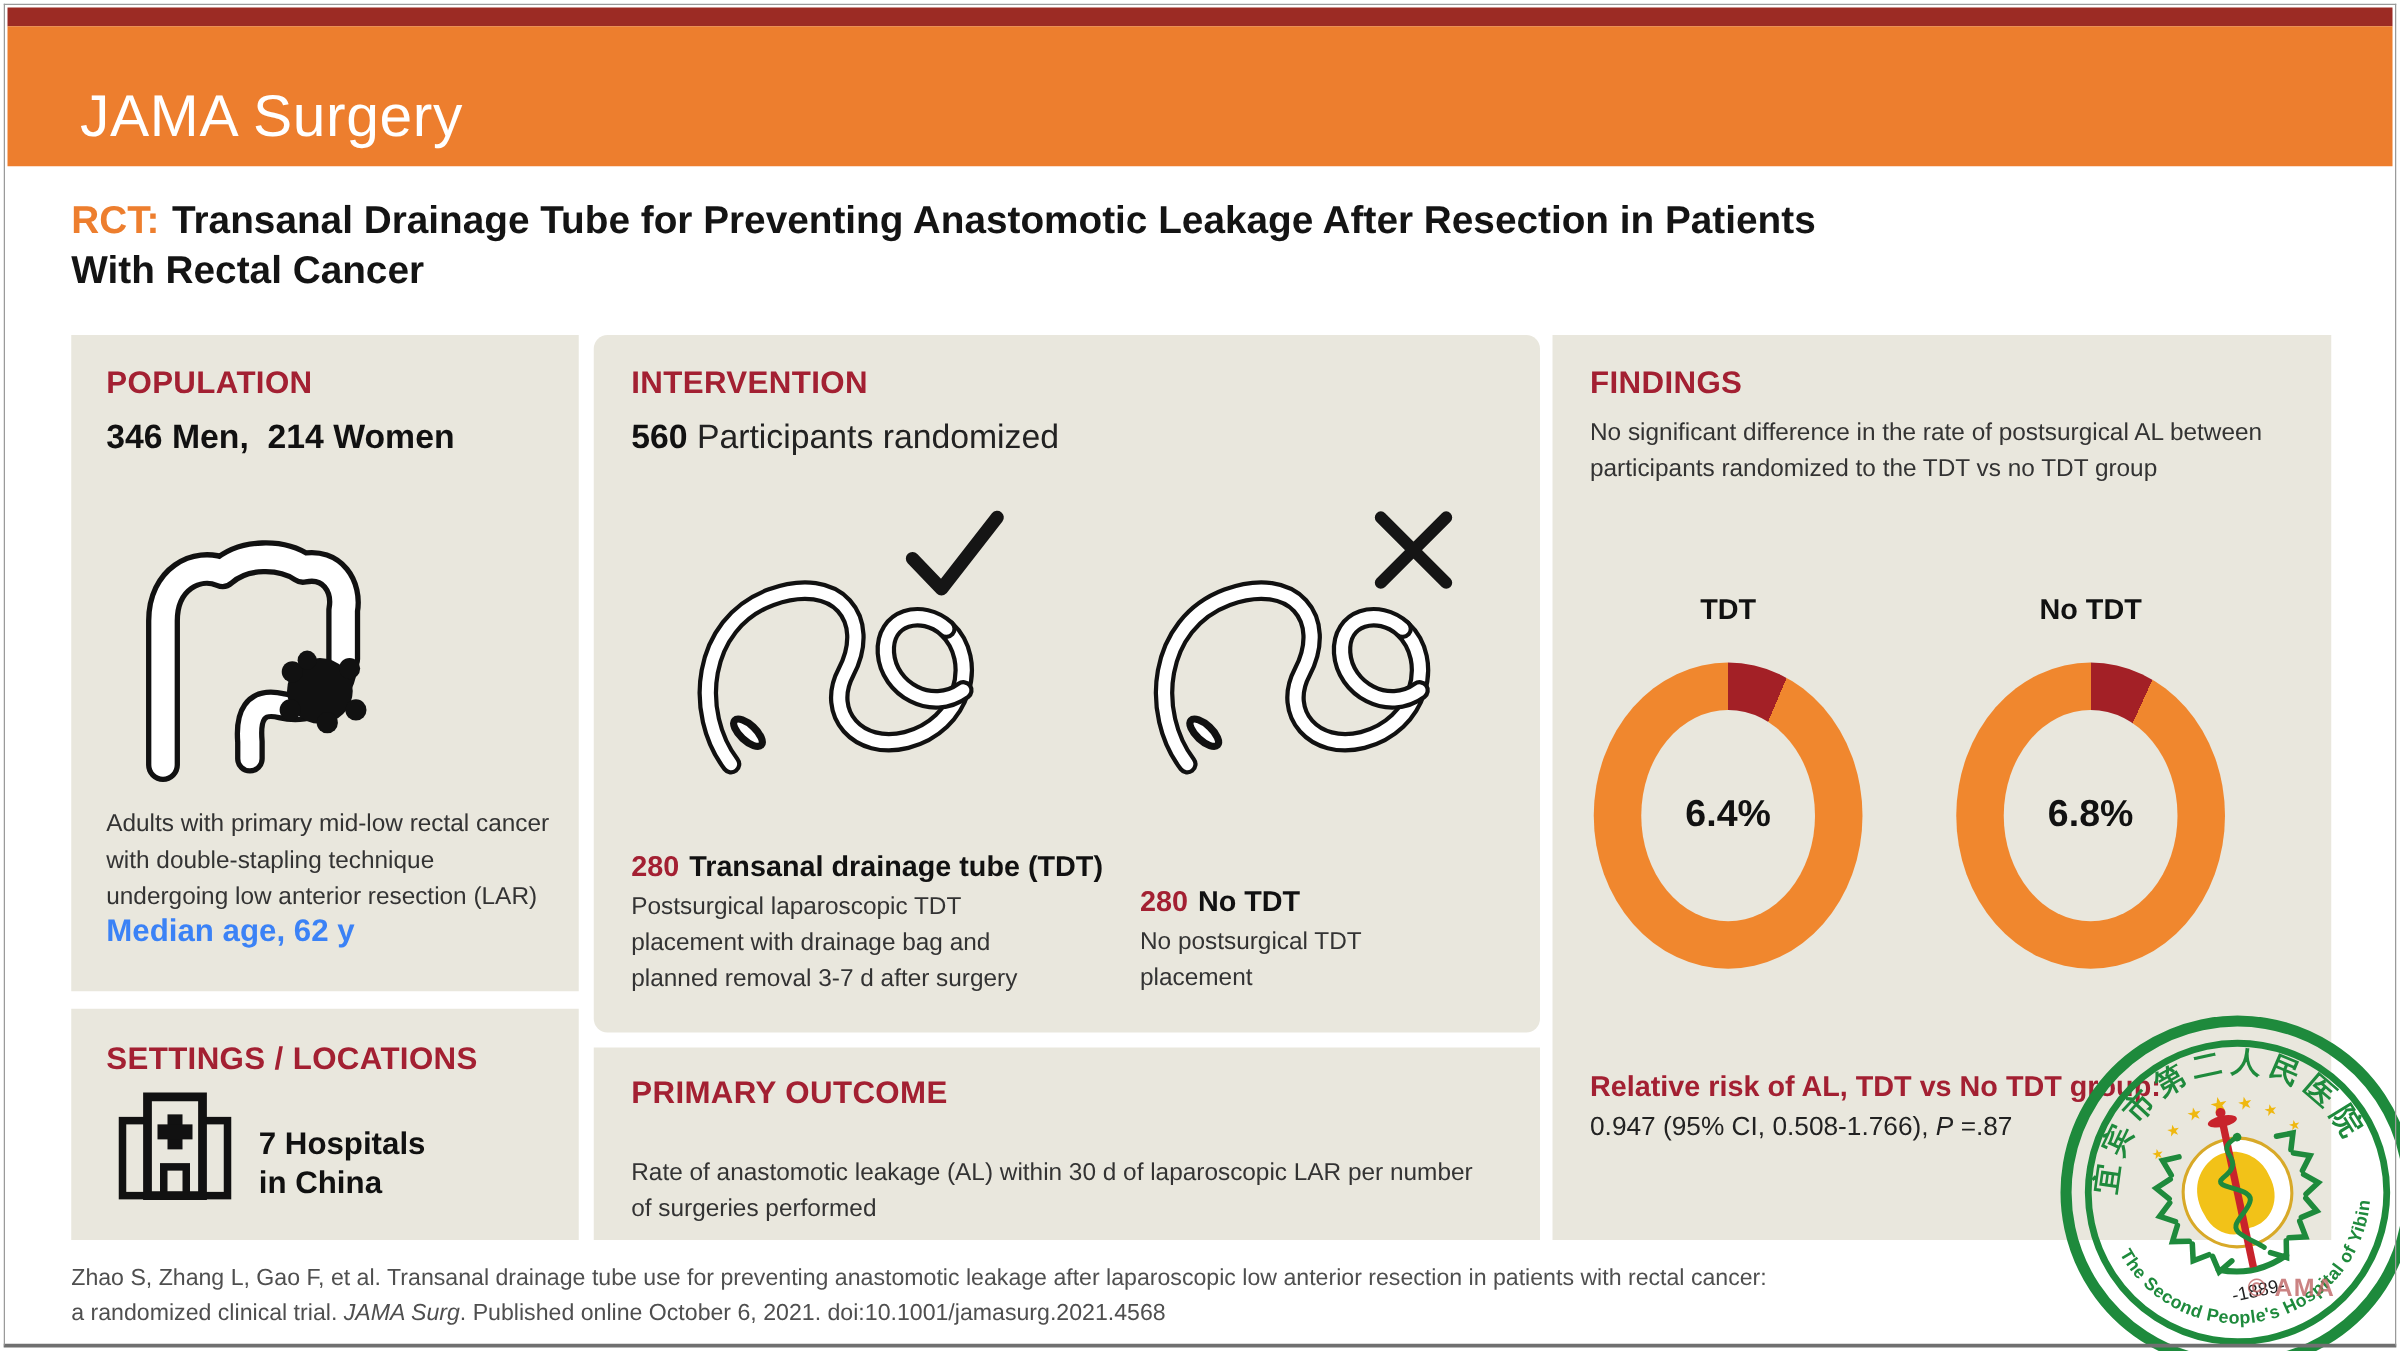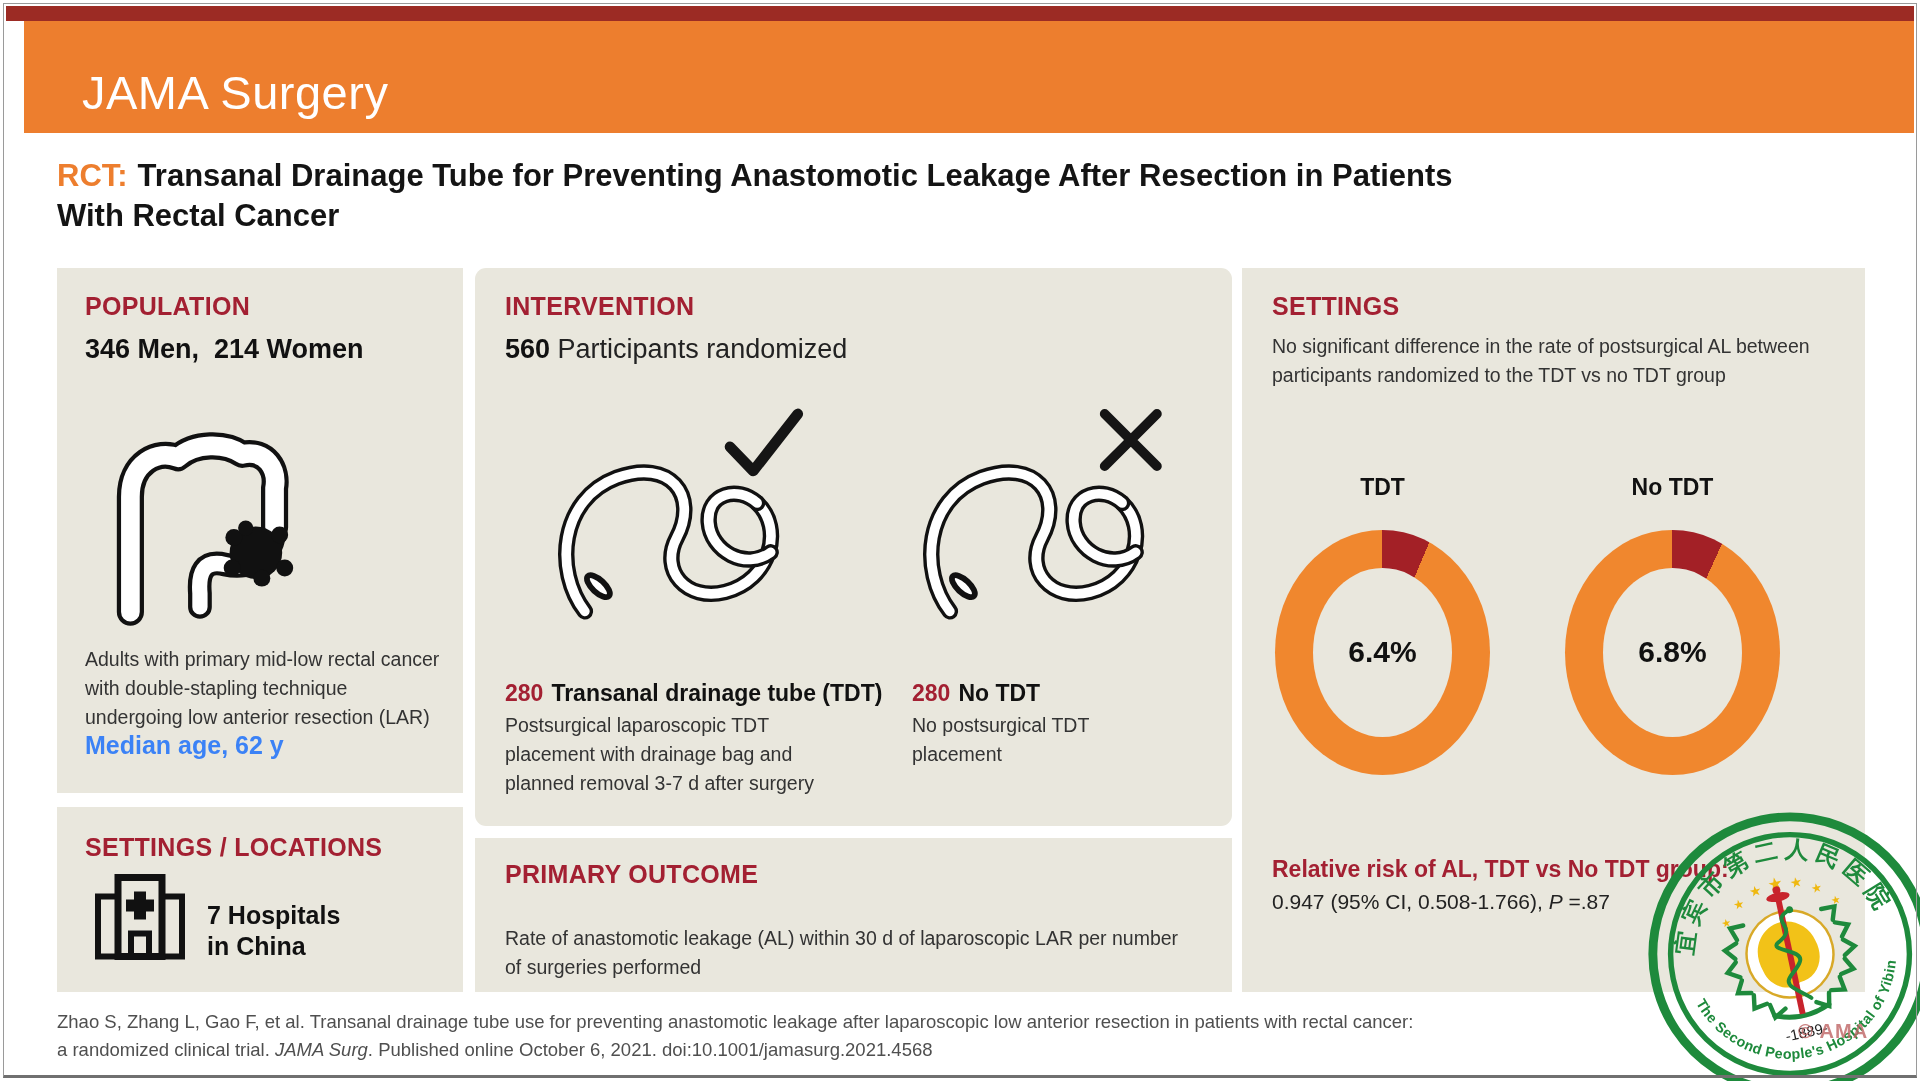--- a/index.html
+++ b/index.html
@@ -1,41 +1,41 @@
 <!DOCTYPE html>
 <html><head>
 <meta charset="utf-8">
 <style>
   html,body{margin:0;padding:0;background:#fff;}
   .page{position:relative;width:1920px;height:1081px;background:#fff;overflow:hidden;
         font-family:"Liberation Sans","DejaVu Sans",sans-serif;color:#222;}
   .frame{position:absolute;inset:3px;border:1px solid #9a9a9a;border-bottom:3px solid #707070;
          pointer-events:none;z-index:40;}
   .maroon-strip{position:absolute;left:6px;right:6px;top:6px;height:15px;}
-  .orange-header{position:absolute;left:24px;right:6px;top:21px;height:112px;}
+  .orange-header{position:absolute;left:6px;right:6px;top:21px;height:112px;}
   .journal-title{position:absolute;left:58px;top:44px;font-size:47px;letter-spacing:.5px;color:#fff;}
   .doc-title{position:absolute;left:57px;top:156px;font-size:31px;font-weight:bold;line-height:40px;color:#141414;}
   .doc-title .rct{margin-right:10px;}
   .box{position:absolute;background:#E9E7DD;}
   .box-pop{left:57px;top:268px;width:406px;height:525px;}
   .box-set{left:57px;top:807px;width:406px;height:185px;}
   .box-int{left:475px;top:268px;width:757px;height:558px;border-radius:11px;}
   .box-out{left:475px;top:838px;width:757px;height:154px;}
   .box-find{left:1242px;top:268px;width:623px;height:724px;}
   .sec-head{position:absolute;font-size:25px;font-weight:bold;letter-spacing:.3px;}
   .body-text{font-size:19.5px;line-height:29px;color:#333;}
   .counts{position:absolute;left:85px;top:334px;font-size:27px;font-weight:bold;color:#111;white-space:pre;}
   .pop-desc{position:absolute;left:85px;top:645px;}
   .median-age{position:absolute;left:85px;top:731px;font-size:25px;font-weight:bold;color:#3b82f6;}
   .set-value{position:absolute;left:207px;top:900px;font-size:25px;font-weight:bold;color:#111;line-height:31px;}
   .rand-line{position:absolute;left:505px;top:334px;font-size:27px;color:#222;}
   .rand-line b{color:#111;}
   .arm{position:absolute;top:680px;}
   .arm-left{left:505px;}
-  .arm-right{left:912px;}
+  .arm-right{left:912px;margin-top:28px;}
   .arm-title{font-size:23px;font-weight:bold;color:#111;margin-bottom:4px;}
   .arm-title .n{margin-right:8px;}
   .out-text{position:absolute;left:505px;top:924px;}
   .find-sum{position:absolute;left:1272px;top:332px;}
   .donut-label{position:absolute;top:474px;width:215px;text-align:center;font-size:23px;font-weight:bold;color:#111;}
   .donut{position:absolute;top:530px;width:215px;height:245px;border-radius:50%;}
   .donut .hole{position:absolute;inset:38px;border-radius:50%;background:#E9E7DD;}
   .donut .pct{position:absolute;left:0;right:0;top:50%;transform:translateY(-54%);
               text-align:center;font-size:30px;font-weight:bold;color:#111;}
   .rr-label{position:absolute;left:1272px;top:856px;font-size:23px;font-weight:bold;}
@@ -149,21 +149,21 @@
 
   <div class="box box-out">
     <div class="sec-head" style="color:#A32032;left:30px;top:22px;position:absolute">PRIMARY OUTCOME</div>
   </div>
   <div class="out-text body-text">
     <div>Rate of anastomotic leakage (AL) within 30 d of laparoscopic LAR per number</div>
     <div>of surgeries performed</div>
   </div>
 
   <div class="box box-find">
-    <div class="sec-head" style="color:#A32032;left:30px;top:24px;position:absolute">SETTINGS</div>
+    <div class="sec-head" style="color:#A32032;left:30px;top:24px;position:absolute">FINDINGS</div>
   </div>
   <div class="find-sum body-text">
     <div>No significant difference in the rate of postsurgical AL between</div>
     <div>participants randomized to the TDT vs no TDT group</div>
   </div>
 
   <div class="donut-label" style="left:1275px">TDT</div>
   <div class="donut-label" style="left:1565px">No TDT</div>
   <div class="donut" style="left: 1275px; background: conic-gradient(rgb(163, 32, 38) 0deg, rgb(163, 32, 38) 6.4%, rgb(240, 135, 46) 6.4%, rgb(240, 135, 46) 100%);">
     <div class="hole"></div>

